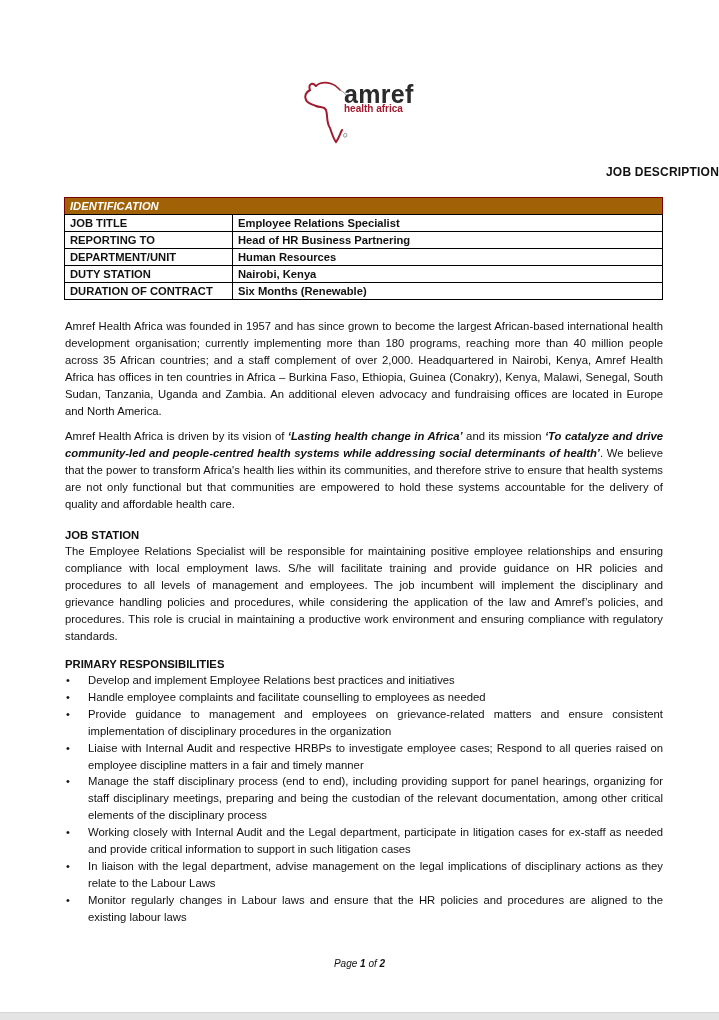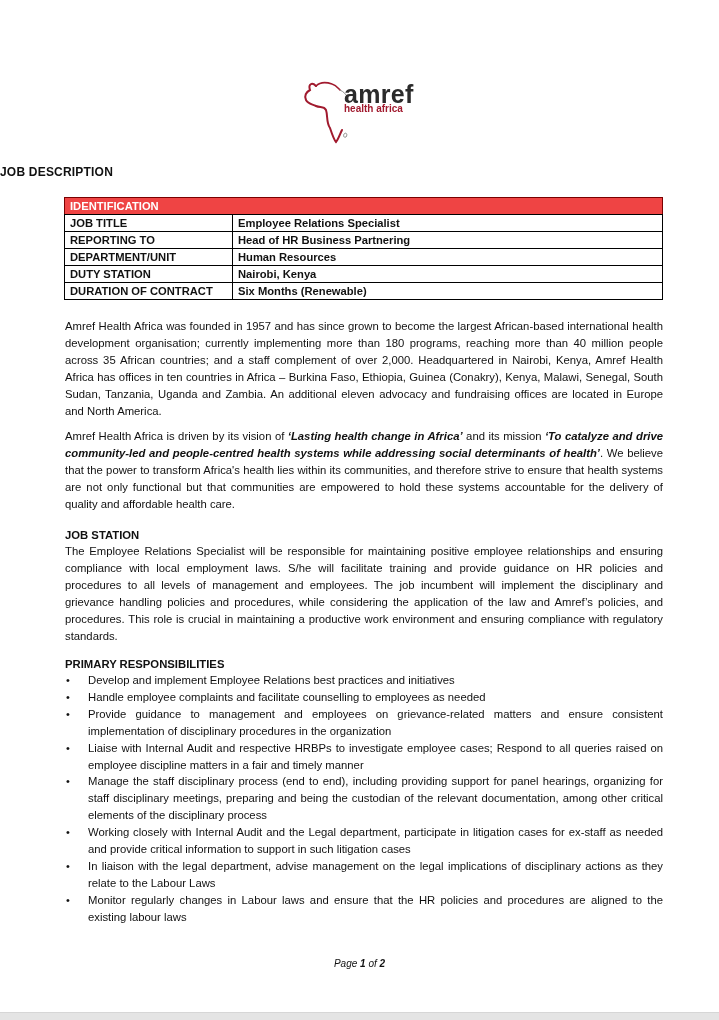--- a/index.html
+++ b/index.html
@@ -46,21 +46,21 @@
       left: 42px; top: 26px;
       font-size: 10px;
       color: #a11a2e;
       line-height: 14px;
       font-weight: bold;
     }
     .doc-title {
       position: absolute;
       left: 0; width: 719px;
       top: 165px;
-      text-align: left;
+      text-align: right;
       font-size: 12px;
       font-weight: bold;
       letter-spacing: 0.2px;
     }
     table.ident {
       position: absolute;
       left: 64px; top: 197px;
       width: 599px;
       border-collapse: collapse;
       font-size: 11.2px;
@@ -68,24 +68,25 @@
     }
     table.ident td {
       border: 1px solid #000000;
       height: 16px;
       padding: 0 0 0 5px;
       line-height: 15px;
       white-space: nowrap;
     }
     table.ident td.label { width: 162px; }
     table.ident tr.head td {
-      background: #ef4444;
+      background: #a16207;
       color: #ffffff;
       border-color: #7a0000;
       border-bottom: 1px solid #000;
+      font-style: italic;
     }
     .para {
       position: absolute;
       left: 65px;
       width: 598px;
       font-size: 11.3px;
       line-height: 16.9px;
       text-align: justify;
       margin: 0;
     }

